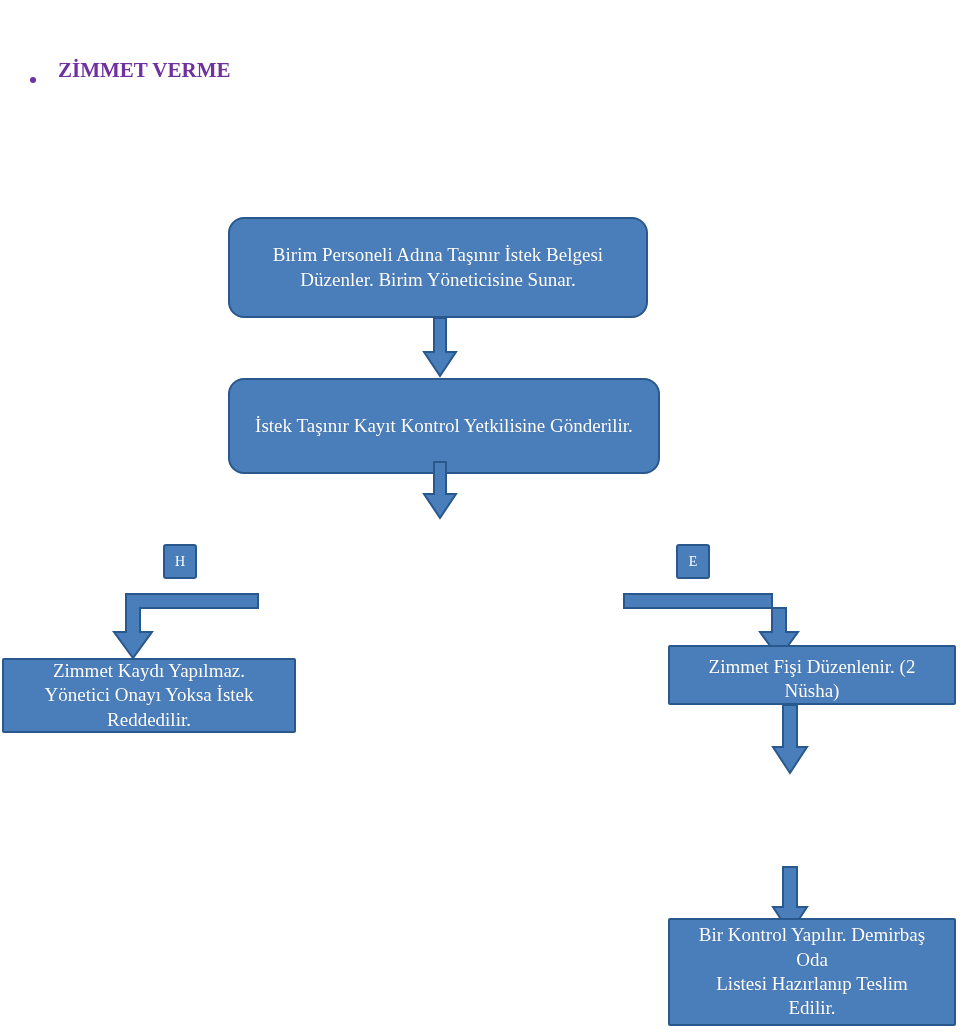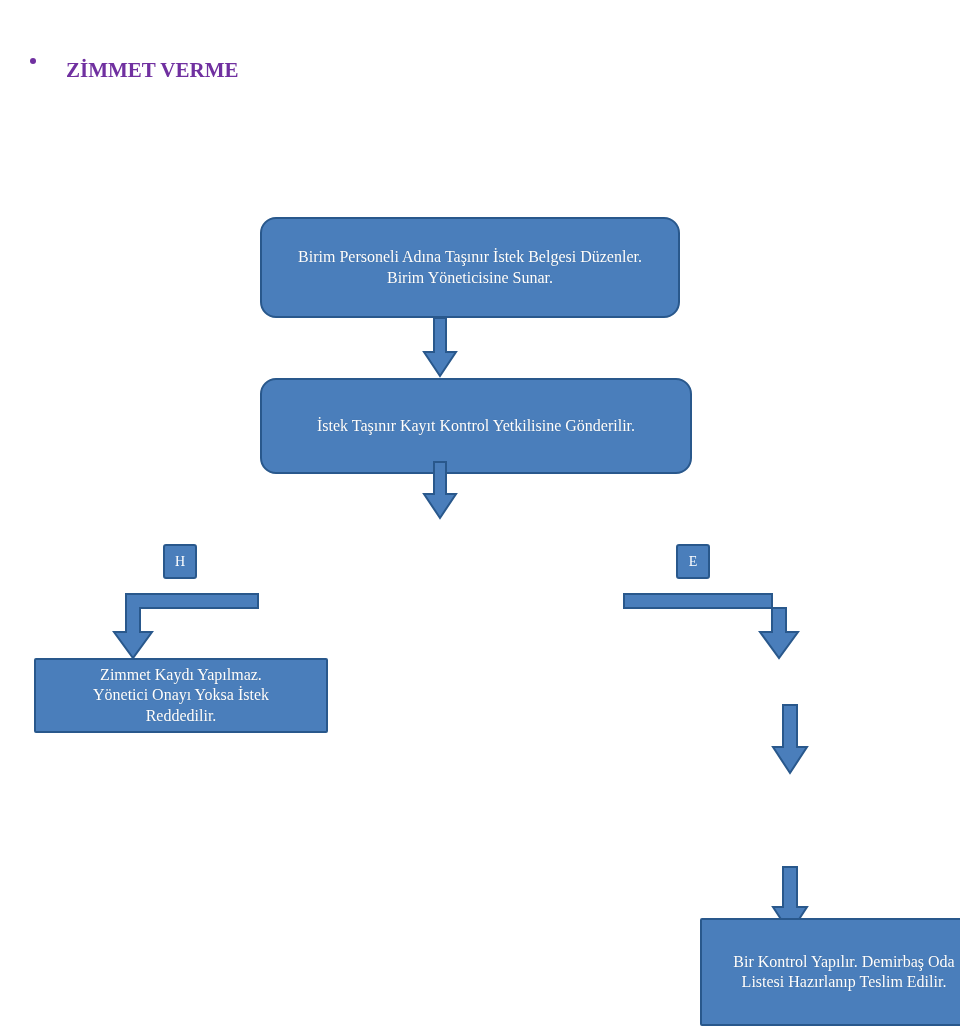--- a/index.html
+++ b/index.html
@@ -33,22 +33,22 @@
     color: #7030A0;
     text-decoration: underline;
     text-underline-offset: 2px;
   }
   .bullet-row {
     position: absolute;
     left: 30px;
     top: 58px;
     width: 400px;
     display: flex;
-    align-items: flex-start;
-    gap: 30px;
+    align-items: flex-end;
+    gap: 22px;
   }
   .bullet-dot {
     width: 6px;
     height: 6px;
     background: #7030A0;
     border-radius: 50%;
     flex: 0 0 auto;
   }
   .bullet-label {
     font-family: "Liberation Serif", "DejaVu Serif", serif;
@@ -59,28 +59,27 @@
   }
 
   
   .node {
     position: absolute;
     box-sizing: border-box;
     background: #4A7EBB;
     border: 2px solid #29588C;
     color: #FFFFFF;
     font-family: "Liberation Serif", "DejaVu Serif", serif;
-    font-size: 16px;
+    font-size: 19px;
     line-height: 1.28;
     text-align: center;
     display: flex;
     justify-content: center;
     padding: 6px 22px;
     text-shadow: 0 0 1px rgba(0,0,0,0.25);
-    margin-left: 32px;
   }
   .node.v-center { align-items: center; }
   .node.v-top    { align-items: flex-start; }
   .node.rounded  { border-radius: 16px; }
   .node.square   { border-radius: 2px; }
 
   .node-text { width: 100%; }
 
   
   .diamond-wrap {
@@ -176,20 +175,23 @@
     </svg>
   </div>
 
   <div class="node square v-center" style="left:2px; top:658px; width:294px; height:75px;">
     <span class="node-text">
       <span>Zimmet Kaydı Yapılmaz.</span><br>
       <span>Yönetici Onayı Yoksa İstek Reddedilir.</span>
     </span>
   </div>
 
+  <div class="node square v-top" style="left:668px; top:645px; width:288px; height:60px; padding-top:8px;">
+    <span class="node-text">Zimmet Fişi Düzenlenir. (2 Nüsha)</span>
+  </div>
 
   <div class="conn" style="left:768px; top:705px; width:44px; height:72px;">
     <svg width="44" height="72" viewBox="0 0 44 72">
       <polygon points="15,0 29,0 29,42 39,42 22,68 5,42 15,42" fill="#4A7EBB" stroke="#29588C" stroke-width="2"></polygon>
     </svg>
   </div>
 
 
   <div class="conn" style="left:768px; top:867px; width:44px; height:70px;">
     <svg width="44" height="70" viewBox="0 0 44 70">

